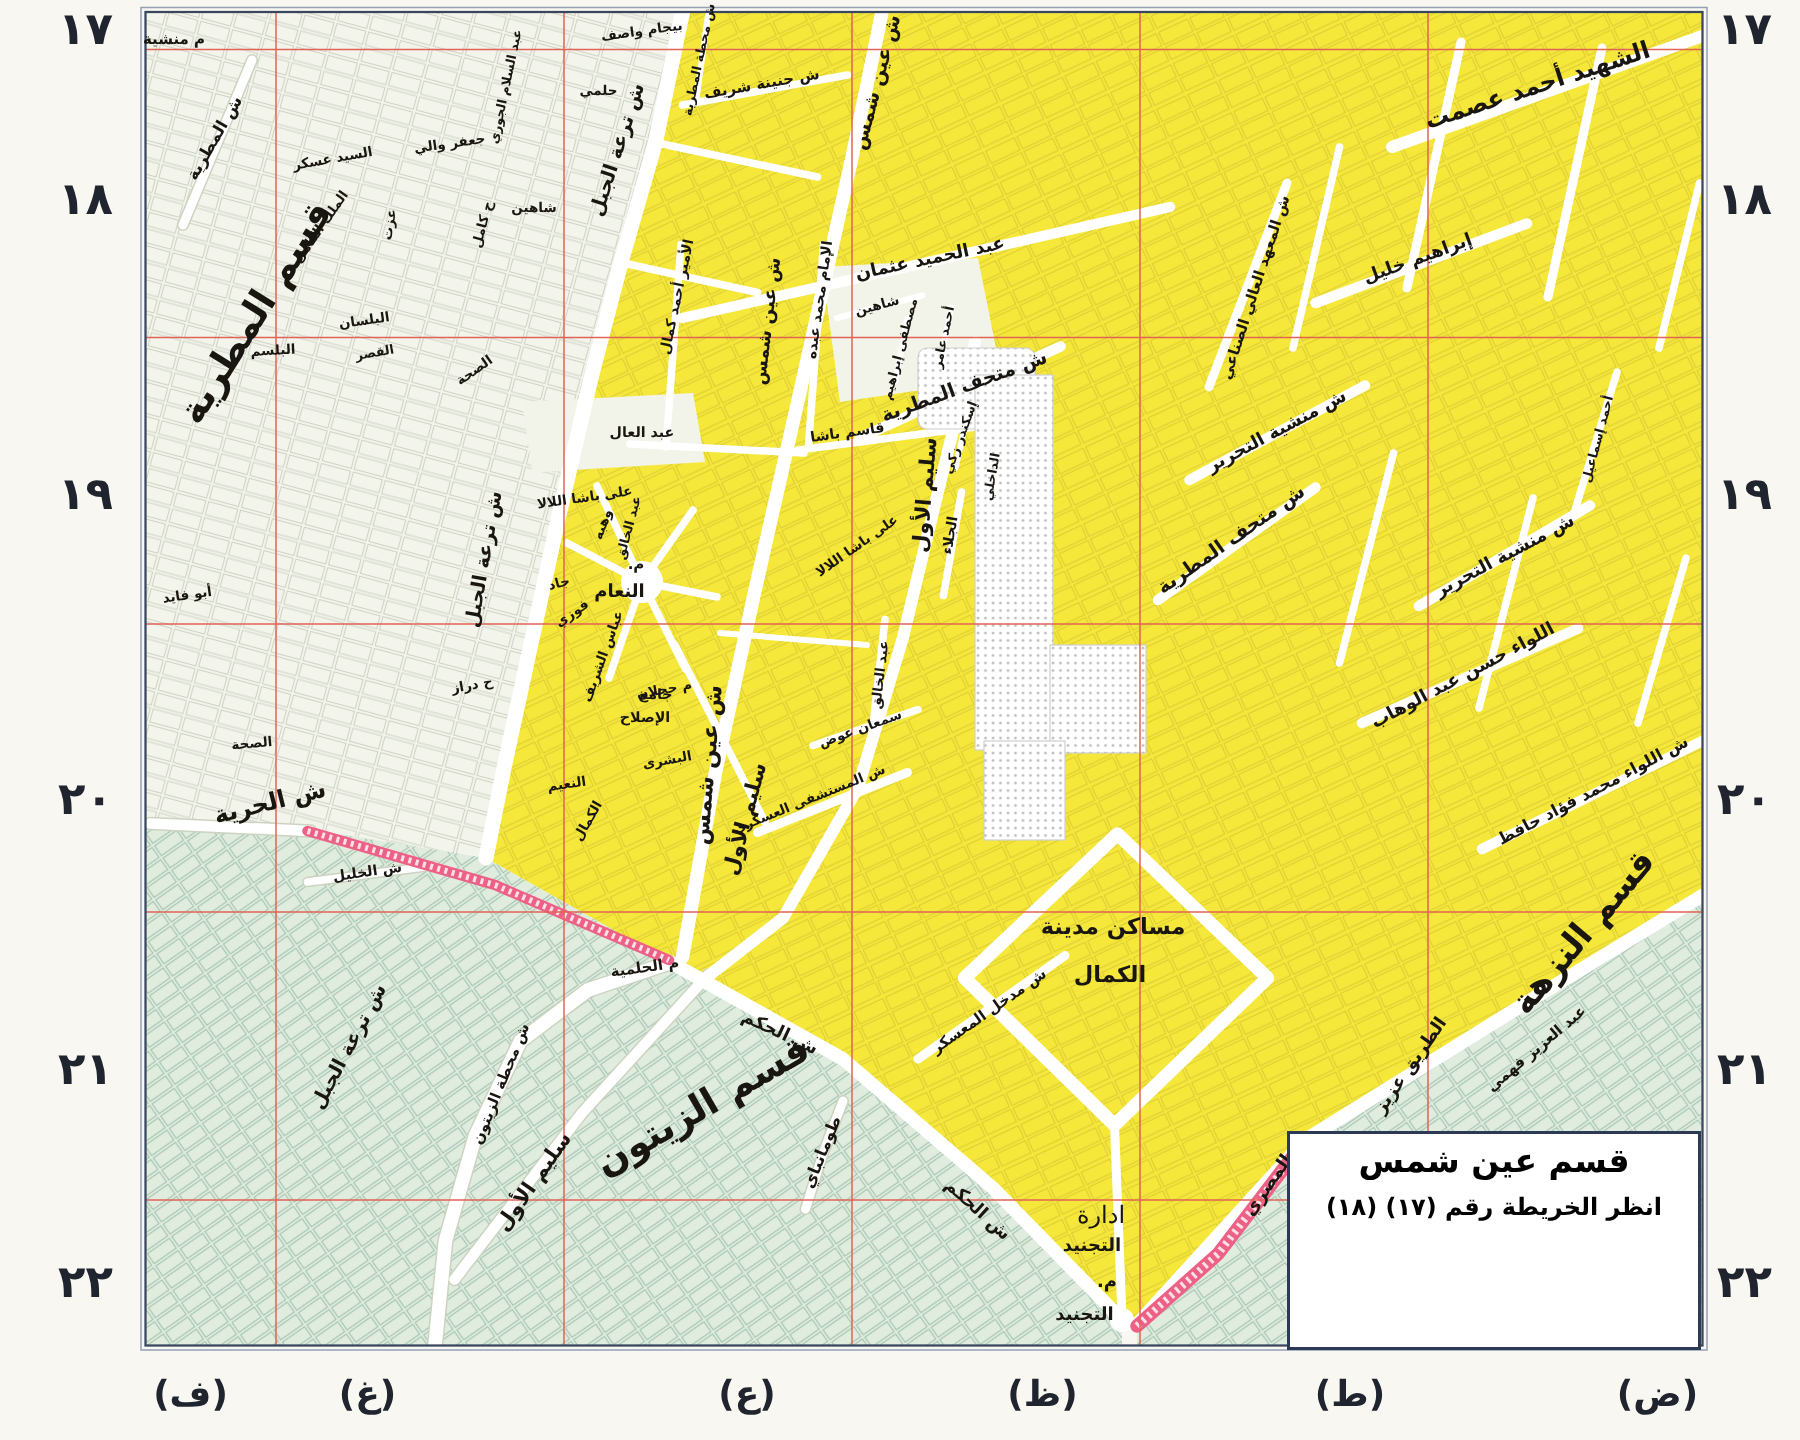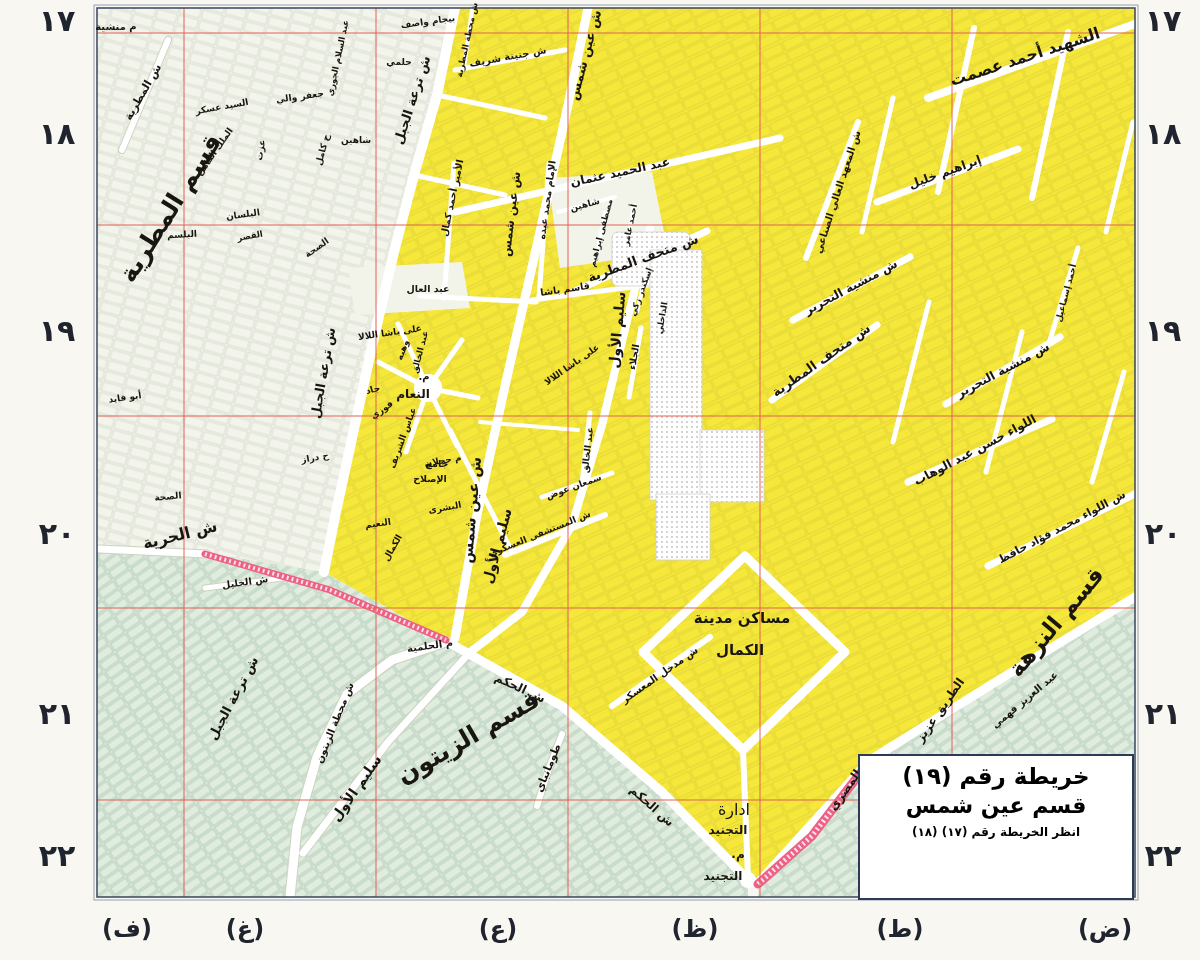--- a/index.html
+++ b/index.html
@@ -19,21 +19,21 @@
     transform-origin:center;line-height:1;}
   .mnum{position:absolute;transform:translate(-50%,-50%);font-size:30px;font-weight:700;
     color:var(--c-margin_text,#20242e);}
   .mletter{position:absolute;transform:translate(-50%,-50%);font-size:24px;font-weight:700;
     color:var(--c-margin_text,#20242e);}
   #title-box{position:absolute;left:858px;top:754px;width:276px;height:146px;
     background:#fff;border:2px solid var(--c-title_border,#2c3a55);box-sizing:border-box;
     text-align:center;direction:rtl;padding-top:5px;}
   .tb-line1{font-size:23px;font-weight:800;line-height:1.35;}
   .tb-line2{font-size:22px;font-weight:800;line-height:1.25;margin-bottom:4px;}
-  .tb-note{font-size:12px;font-weight:700;line-height:1.45;}
+  .tb-note{font-size:16px;font-weight:700;line-height:1.45;}
 </style>
 </head>
 <body>
 
 <div id="page">
 
 <svg id="map-svg" width="1200" height="960" viewBox="0 0 1200 960">
   <defs>
     <clipPath id="mapclip">
           <rect x="97" y="8" width="1038" height="889"></rect>
@@ -283,18 +283,17 @@
       <span class="mnum" dir="rtl" style="left: 1163px; top: 855px;">٢٢</span>
       <span class="mletter" dir="rtl" style="left: 127px; top: 929px;">(ف)</span>
       <span class="mletter" dir="rtl" style="left: 245px; top: 929px;">(غ)</span>
       <span class="mletter" dir="rtl" style="left: 498px; top: 929px;">(ع)</span>
       <span class="mletter" dir="rtl" style="left: 695px; top: 929px;">(ظ)</span>
       <span class="mletter" dir="rtl" style="left: 900px; top: 929px;">(ط)</span>
       <span class="mletter" dir="rtl" style="left: 1105px; top: 929px;">(ض)</span>
     </div>
 
 <div id="title-box">
-  <div class="tb-line1">خريطة رقم (١٩)</div>
   <div class="tb-line2">قسم عين شمس</div>
   <div class="tb-note">انظر الخريطة رقم (١٧) (١٨)</div>
 </div>
 
 </div>
 
 </body></html>

